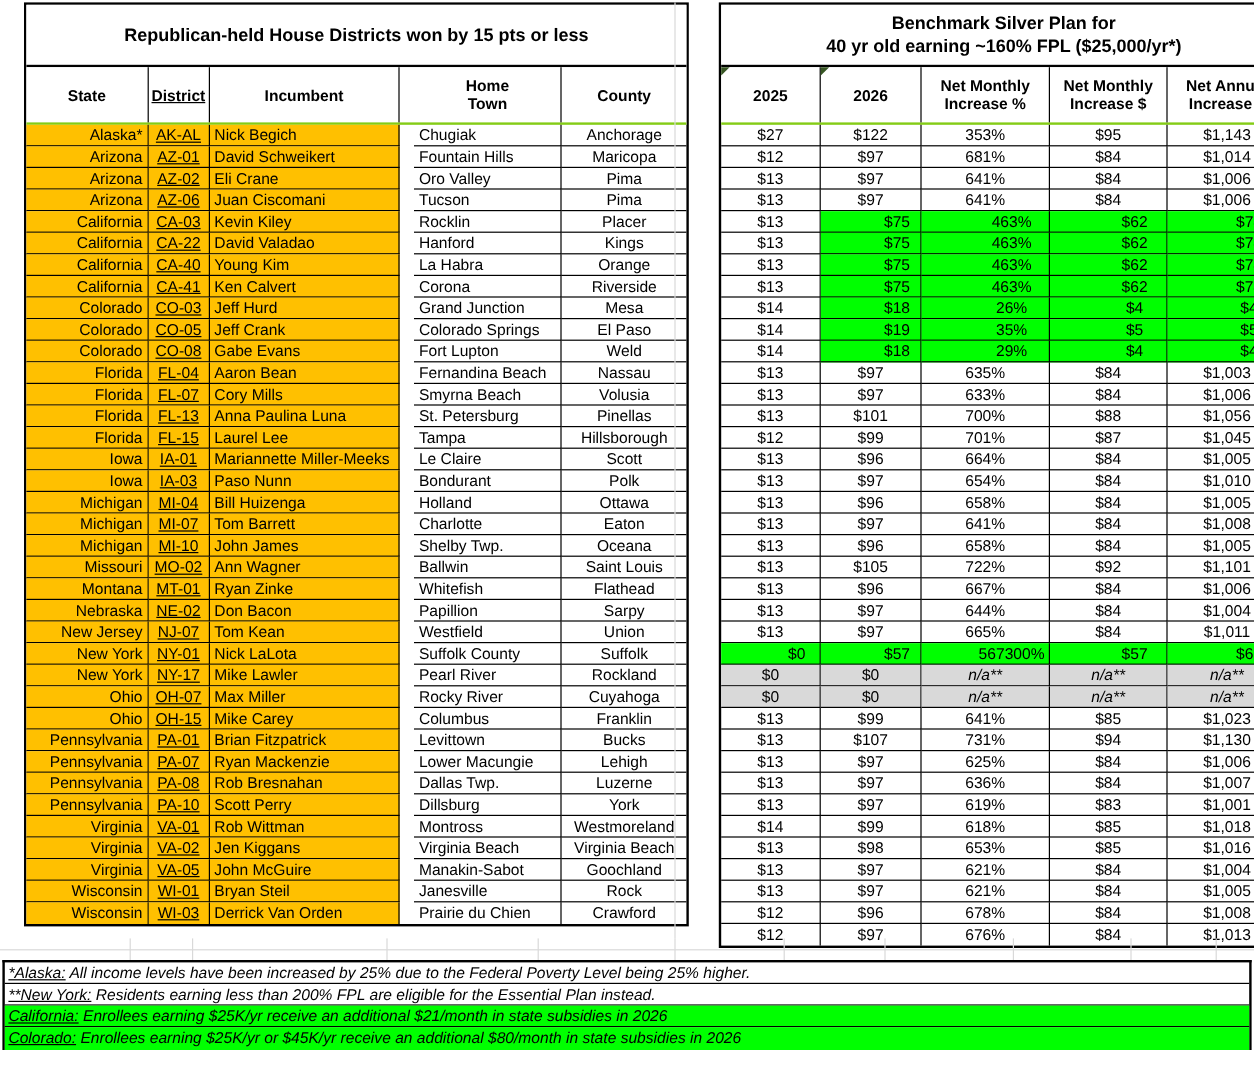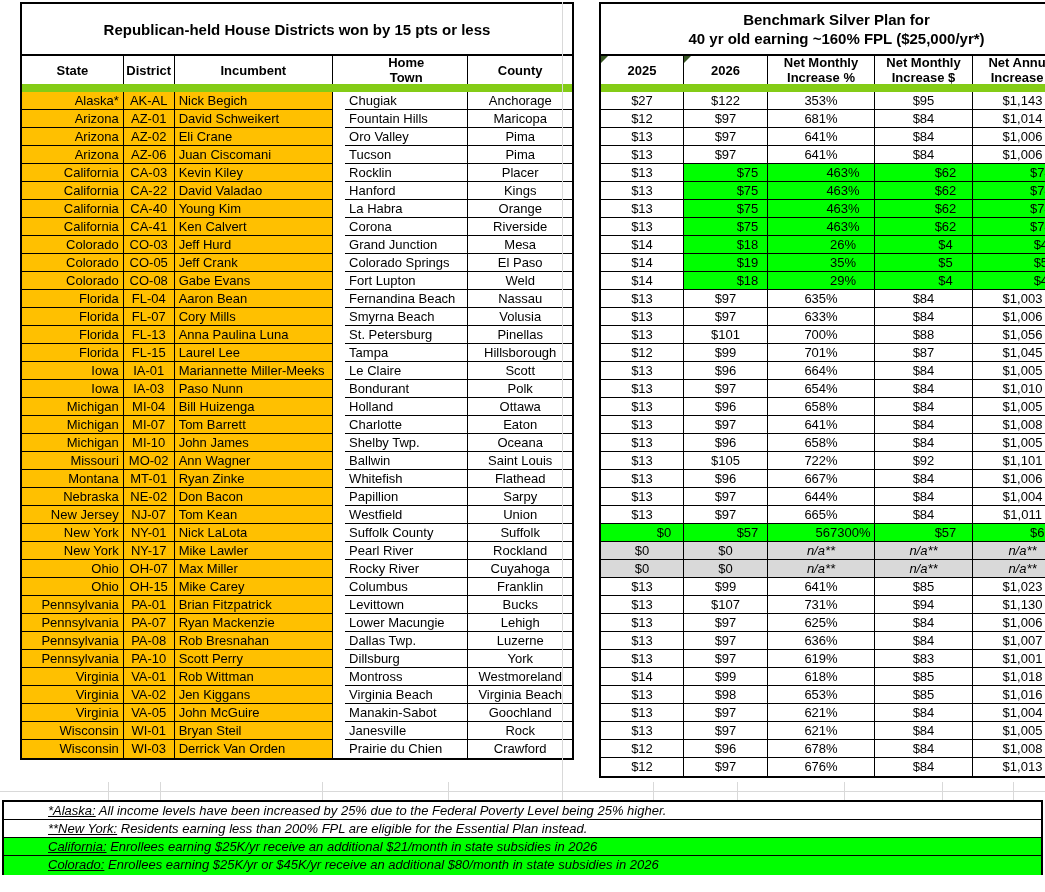--- a/index.html
+++ b/index.html
@@ -9,21 +9,21 @@
 
   .tbl { position:absolute; top:2px; border:2px solid #000; background:#fff; }
   #left-table  { left:20px;  width:554px; }
   #right-table { left:568px; width:475px;margin-left:31px; }
 
   .tbl-title {
     height:52px; border-bottom:2px solid #000;
     display:flex; flex-direction:column; align-items:center; justify-content:center;
     font-weight:bold; font-size:15px; line-height:19px; text-align:center; background:#fff;
   }
-  .hdr-row { display:flex; height:36px; border-bottom:8px solid #84cc16; background:#fff; }
+  .hdr-row { display:flex; height:48px; border-bottom:2px solid #84cc16; background:#fff; }
   .hdr-cell {
     display:flex; align-items:center; justify-content:center; text-align:center;
     font-weight:bold; font-size:13px; line-height:15px; white-space:pre-line;
     border-right:1px solid #000; position:relative;
   }
   .hdr-cell:last-child { border-right:none; }
   .corner-tri {
     position:absolute; top:0; left:0; width:0; height:0;
     border-top:7px solid #375623; border-right:7px solid transparent;
   }
@@ -31,21 +31,21 @@
   .body-rows { display:block; }
   .row { display:flex; height:18px; }
   .row .c {
     height:18px; line-height:17px; font-size:13px; overflow:hidden; white-space:nowrap;
     border-right:1px solid #000; border-bottom:1px solid #000;
   }
   .row:last-child .c { border-bottom:none; }
   .row .c:last-child { border-right:none; }
 
   
-  .w-state{width:104px;} .w-district{width:52px;} .w-incumbent{width:162px;}
+  .w-state{width:104px;} .w-district{width:52px;text-decoration:underline;} .w-incumbent{width:162px;}
   .w-town{width:126px;margin-left:12px;} .w-county{width:106px;}
   
   .w-y25{width:83px;} .w-y26{width:84px;} .w-pct{width:107px;} .w-mo{width:98px;} .w-an{width:99px;}
 
   .al-r{text-align:right; padding-right:4px;}
   .al-l{text-align:left;  padding-left:4px;}
   .al-c{text-align:center;}
   .bg-orange{background:#FFC000;}
   .bg-green{background:#00FF00;padding-left:44px;}
   .bg-gray{background:#D9D9D9;}
@@ -55,21 +55,21 @@
     position:absolute; left:2px; top:800px; width:1041px;
     border-top:2px solid #000; border-left:2px solid #000; border-right:2px solid #000;
     background:#fff;
   }
   .note-row {
     height:18px; line-height:17px; font-size:13px; font-style:italic;
     border-bottom:1px solid #000; padding-left:3px; white-space:nowrap; overflow:hidden;
     position:relative;
   }
   .note-row:last-child { border-bottom:none; height:19px; }
-  .note-prefix { text-decoration:underline;margin-left:41px; }
+  .note-prefix { text-decoration:underline; }
 
   .gridline { position:absolute; background:#d9d9d9; }
   .gl-v { width:1px; }
   .gl-h { height:1px; }
 </style>
 </head>
 <body>
 
 <div id="stage">
 

